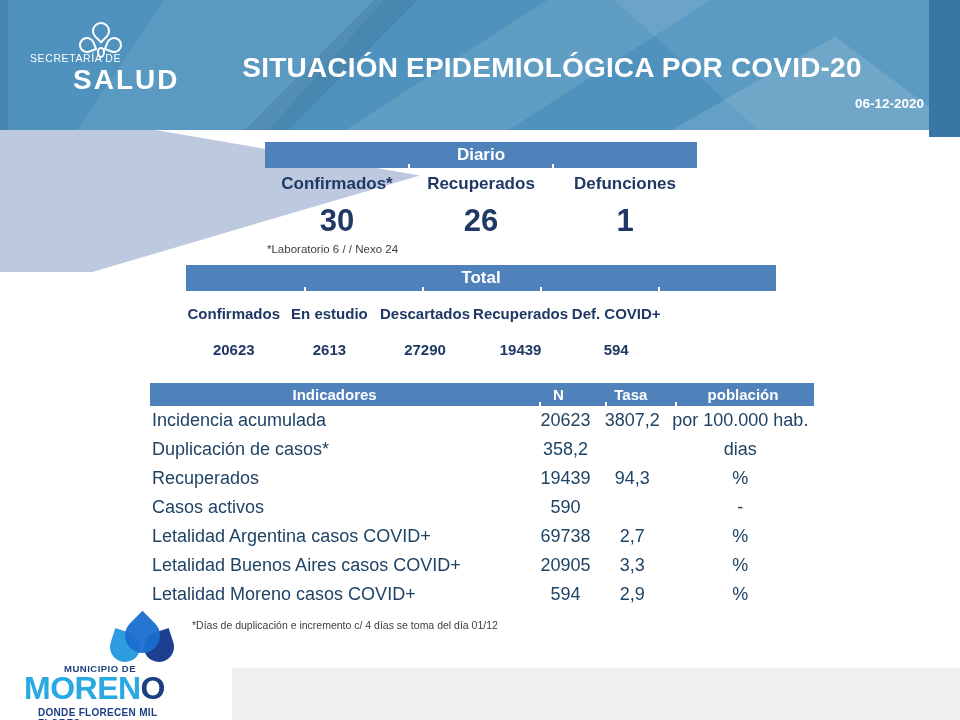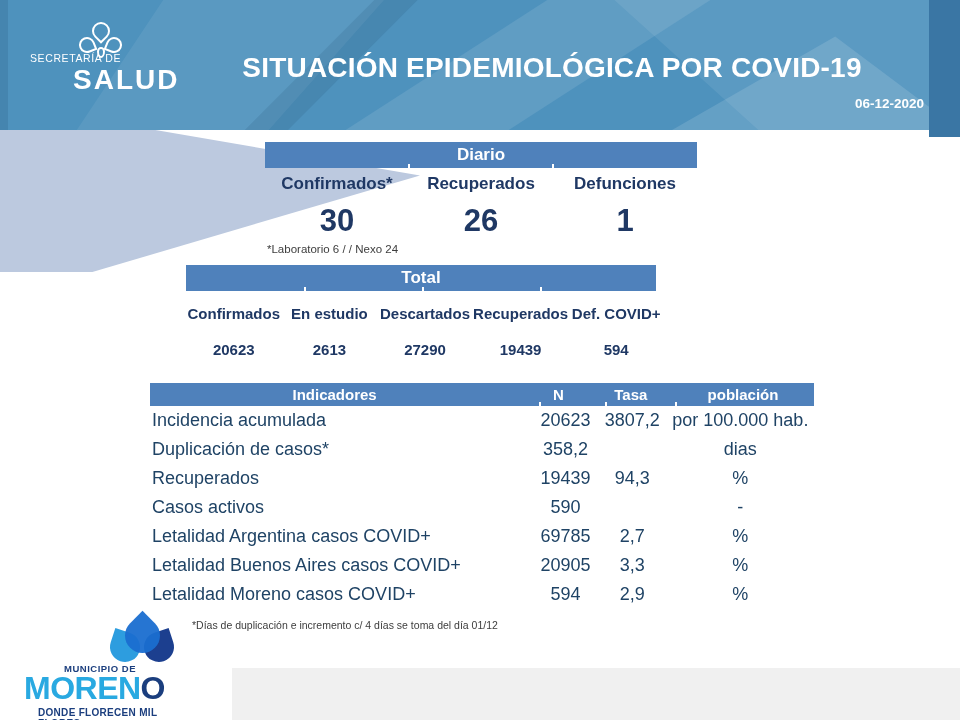--- a/index.html
+++ b/index.html
@@ -44,21 +44,21 @@
     font-size:17px;font-weight:bold;text-align:center;line-height:26px;
   }
   .tick{position:absolute;bottom:0;width:2px;height:4px;background:#fff;}
   
   .bar-diario{left:265px;top:142px;width:432px;}
   .grid3{position:absolute;left:265px;width:432px;display:grid;grid-template-columns:repeat(3,1fr);text-align:center;}
   .daily-labels{top:174px;font-size:17px;font-weight:bold;color:#1f3864;}
   .daily-values{top:203px;font-size:31px;font-weight:bold;color:#1f3864;}
   .labnote{position:absolute;left:267px;top:243px;font-size:11.5px;color:#3d3d3d;}
   
-  .bar-total{left:186px;top:265px;width:470px;}
+  .bar-total{left:186px;top:265px;width:590px;}
   .grid5{position:absolute;left:186px;width:478px;display:grid;grid-template-columns:repeat(5,1fr);text-align:center;}
   .total-labels{top:305px;font-size:15px;font-weight:bold;color:#1f3864;}
   .total-values{top:341px;font-size:15px;font-weight:bold;color:#1f3864;}
   
   .tbl{position:absolute;left:150px;top:383px;width:664px;}
   .tbl-head{display:flex;background:#4f81bb;color:#fff;font-size:15px;font-weight:bold;height:23px;line-height:23px;position:relative;gap:8px;}
   .tbl-row{display:flex;height:29px;line-height:29px;font-size:18px;color:#1f4365;}
   .c-label{width:390px;text-align:center;}
   .tbl-row .c-label{text-align:left;padding-left:2px;width:388px;}
   .c-n{width:66px;text-align:center;}
@@ -98,21 +98,21 @@
       <div class="logo-flower">
         <i class="lf lf-drop"></i>
         <i class="lf lf-left"></i>
         <i class="lf lf-right"></i>
         <i class="lf lf-dot"></i>
       </div>
       <div class="logo-l1">SECRETARÍA DE</div>
       <div class="logo-l2">SALUD</div>
     </div>
 
-    <h1 class="title">SITUACIÓN EPIDEMIOLÓGICA POR COVID-19</h1>
+    <h1 class="title">SITUACIÓN EPIDEMIOLÓGICA POR COVID-20</h1>
     <div class="date">06-12-2020</div>
   </header>
 
   <div class="bar bar-diario">
     <span>Diario</span>
     <i class="tick" style="left:143px"></i>
     <i class="tick" style="left:287px"></i>
   </div>
   <div class="grid3 daily-labels">
     <span>Confirmados*</span>
@@ -177,21 +177,21 @@
       <span class="c-p">%</span>
     </div>
     <div class="tbl-row">
       <span class="c-label">Casos activos</span>
       <span class="c-n">590</span>
       <span class="c-t"></span>
       <span class="c-p">-</span>
     </div>
     <div class="tbl-row">
       <span class="c-label">Letalidad Argentina casos COVID+</span>
-      <span class="c-n">69785</span>
+      <span class="c-n">69738</span>
       <span class="c-t">2,7</span>
       <span class="c-p">%</span>
     </div>
     <div class="tbl-row">
       <span class="c-label">Letalidad Buenos Aires casos COVID+</span>
       <span class="c-n">20905</span>
       <span class="c-t">3,3</span>
       <span class="c-p">%</span>
     </div>
     <div class="tbl-row">

